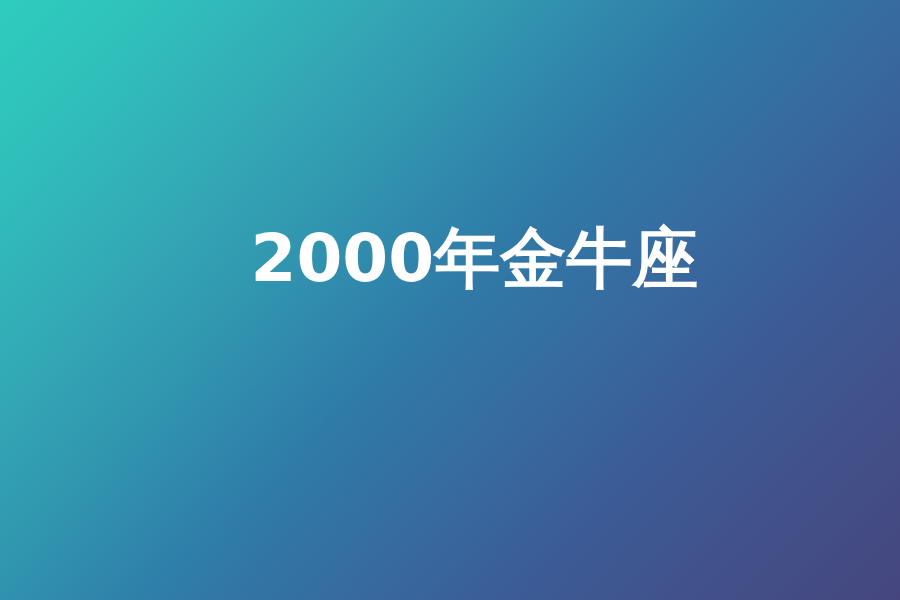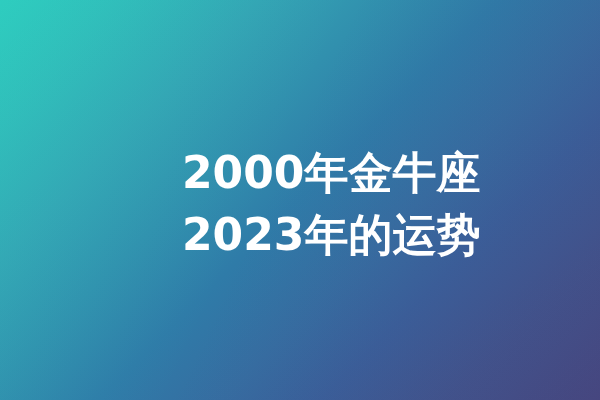--- a/index.html
+++ b/index.html
@@ -43,21 +43,21 @@
     background-image: linear-gradient(
       115deg,
       rgba(46, 205, 191, 0.18) 0%,
       rgba(47, 123, 168, 0.0) 45%,
       rgba(70, 70, 127, 0.16) 100%
     );
   }
 
   #headline {
     position: absolute;
-    left: 182px;
+    left: 167px;
     top: 142px;
     z-index: 2;
     margin: 0;
     padding: 0;
     color: #ffffff;
     font-size: 44px;
     font-weight: bold;
     line-height: 62px;
     letter-spacing: 0px;
     white-space: nowrap;
@@ -70,16 +70,15 @@
     padding: 0;
   }
 </style>
 </head>
 <body>
 
 <div id="banner">
 
   <div id="headline">
     <span class="line">2000年金牛座</span>
-    <span class="line">2023年的运势</span>
   </div>
 
 </div>
 
 </body></html>

